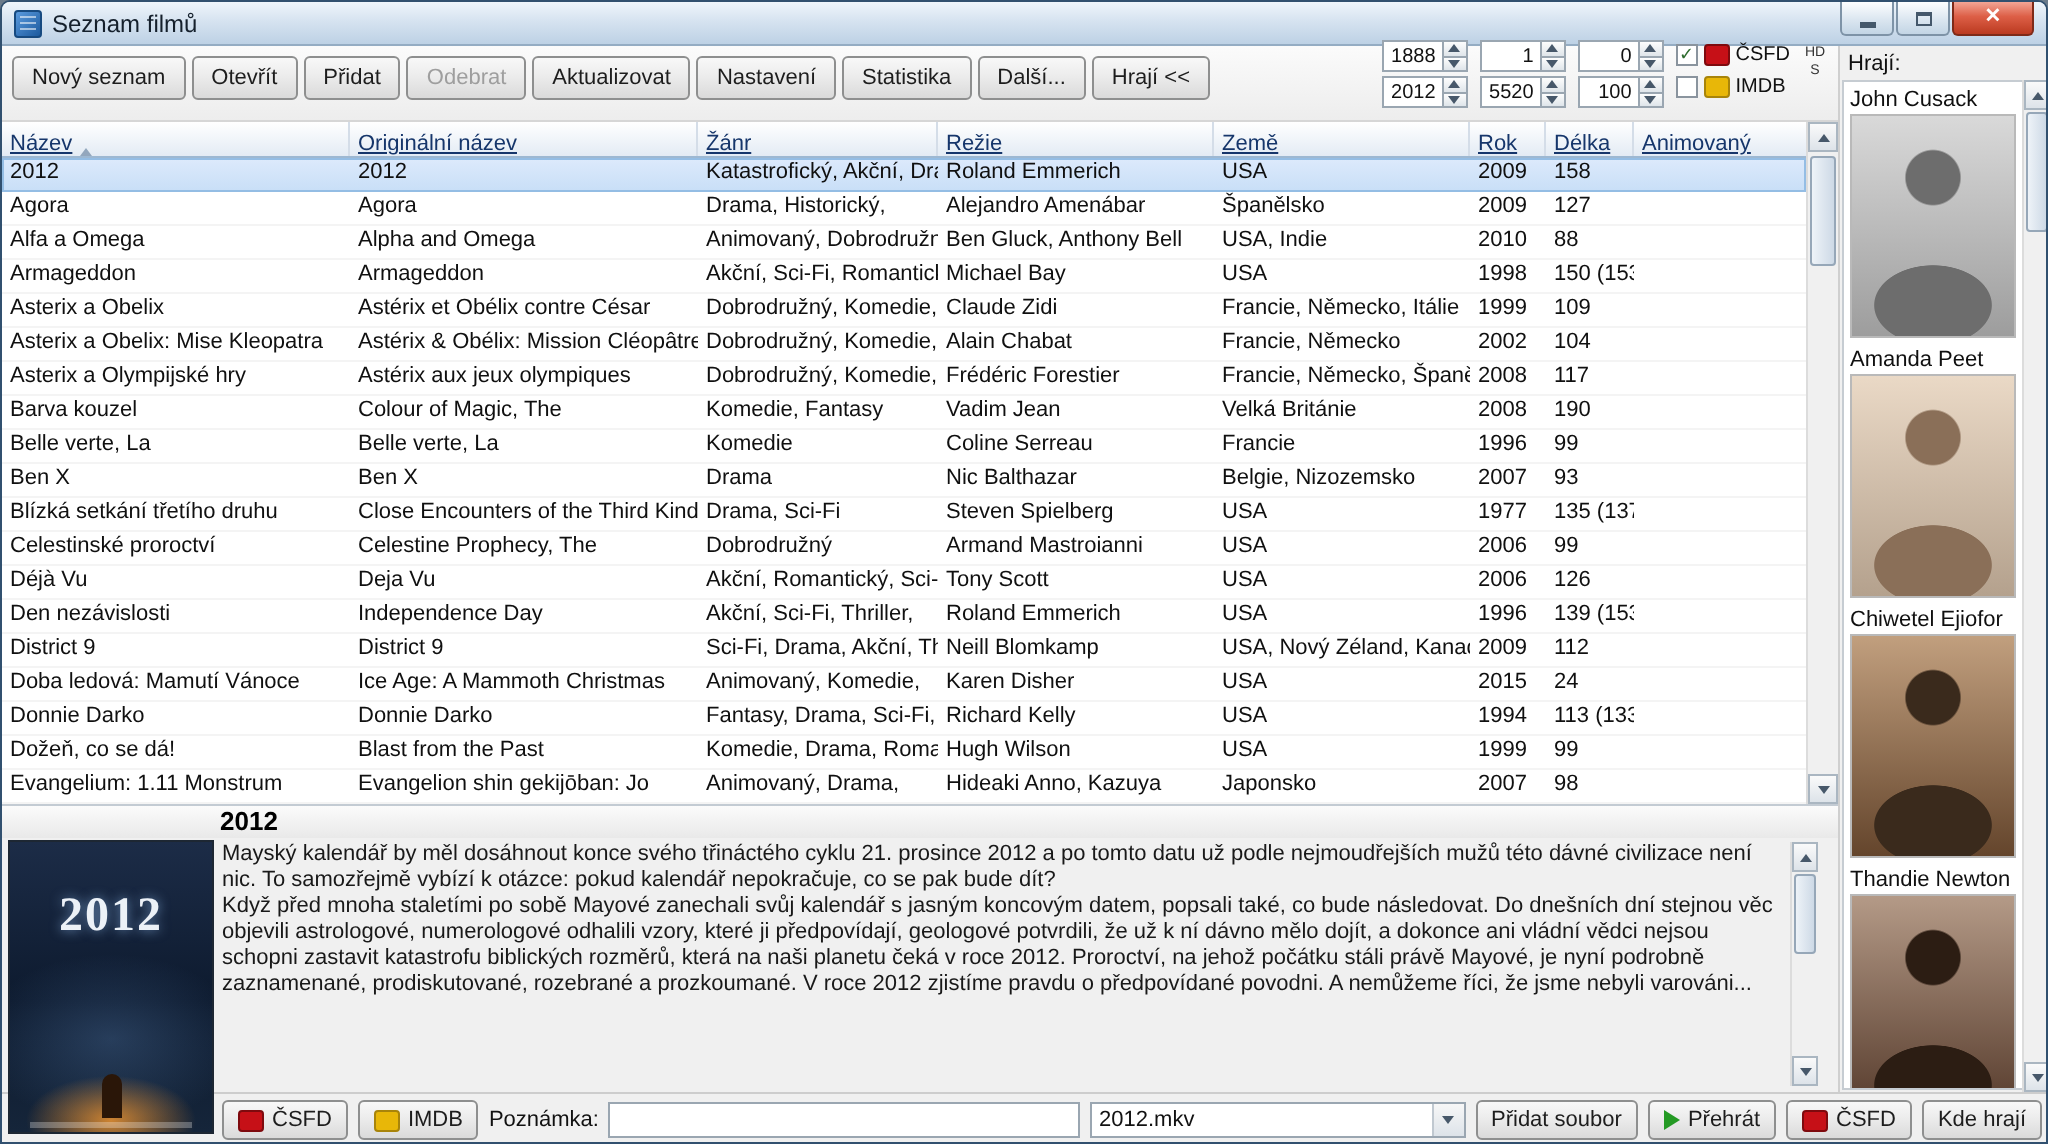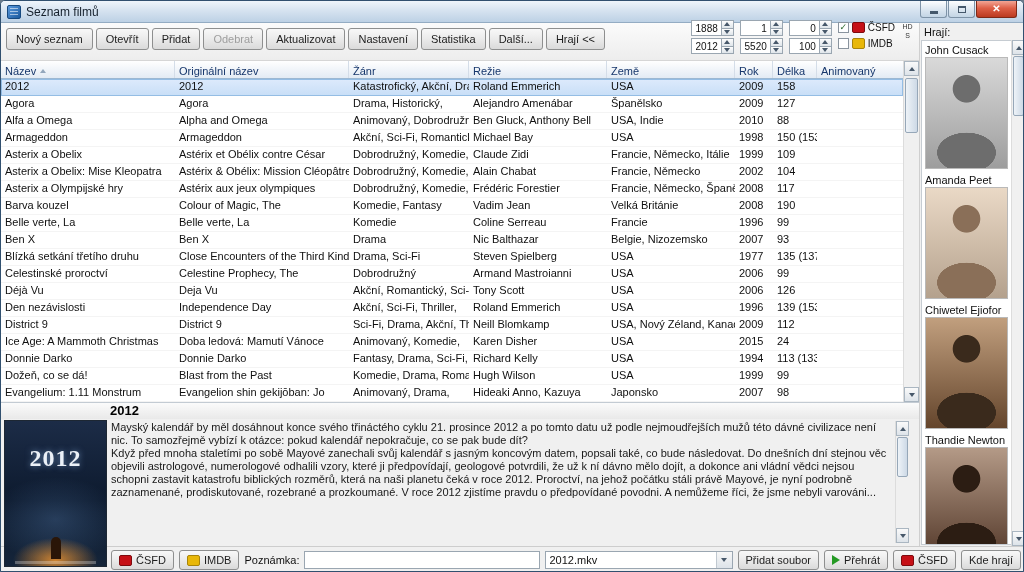--- a/index.html
+++ b/index.html
@@ -50,21 +50,21 @@
   .chk-box.checked::before{content:"\2713";}
   .src-icon{width:13px;height:11px;border-radius:2px;display:inline-block;flex:0 0 auto;}
   .src-icon.csfd{background:#c61017;border:1px solid #7e0a0e;}
   .src-icon.imdb{background:#e8b708;border:1px solid #a8840a;}
   .flags{display:flex;flex-direction:column;width:13px;font-size:7px;line-height:9px;color:#333;text-align:center;margin-top:2px;}
 
   
   .thead{position:absolute;left:0;top:60px;width:902px;height:18px;display:flex;
     background:linear-gradient(#ffffff,#e3ebf4);border-bottom:1px solid #9db8d2;}
   .hcell{font-size:11px;color:#16366b;padding:2px 0 0 4px;border-right:1px solid #d4dde8;
-    overflow:hidden;white-space:nowrap;display:flex;align-items:center;gap:4px;}
+    overflow:hidden;white-space:nowrap;display:flex;align-items:flex-end;gap:4px;text-decoration:underline;}
   .sort-tri{width:0;height:0;border-left:3px solid transparent;border-right:3px solid transparent;border-bottom:4px solid #93a7bd;display:inline-block;}
   .c0{width:174px;}.c1{width:174px;}.c2{width:120px;}.c3{width:138px;}
   .c4{width:128px;}.c5{width:38px;}.c6{width:44px;}.c7{width:86px;border-right:none;}
   .tbody{position:absolute;left:0;top:78px;width:902px;height:323px;background:#fff;overflow:hidden;}
   .trow{display:flex;height:17px;background:#fff;border-bottom:1px solid #f4f4f4;}
   .trow.selected{background:linear-gradient(#ddeafc,#c9dff7);outline:1px solid #94bde4;outline-offset:-1px;}
   .tcell{font-size:11px;color:#101010;padding:1px 0 0 4px;overflow:hidden;white-space:nowrap;}
   .tcell.c7{padding:4px 3px 0 3px;margin-top:28px;}
   .rbar{position:relative;height:12px;border:1px solid #b6c8d8;
     background:#dae7f3;background-image:repeating-linear-gradient(90deg,#bed3e7 0 1px,transparent 1px 3px);}
@@ -508,22 +508,22 @@
         <div class="tcell c5">2009</div>
         <div class="tcell c6">112</div>
         <div class="tcell c7">
           <div class="rbar">
             <div class="rfill" style="width: 83%;"></div>
             <span class="rtext">83%</span>
           </div>
         </div>
       </div>
       <div class="trow">
+        <div class="tcell c0">Doba ledová: Mamutí Vánoce</div>
         <div class="tcell c1">Ice Age: A Mammoth Christmas</div>
-        <div class="tcell c0">Doba ledová: Mamutí Vánoce</div>
         <div class="tcell c2">Animovaný, Komedie,</div>
         <div class="tcell c3">Karen Disher</div>
         <div class="tcell c4">USA</div>
         <div class="tcell c5">2015</div>
         <div class="tcell c6">24</div>
         <div class="tcell c7">
           <div class="rbar">
             <div class="rfill" style="width: 63%;"></div>
             <span class="rtext">63%</span>
           </div>

